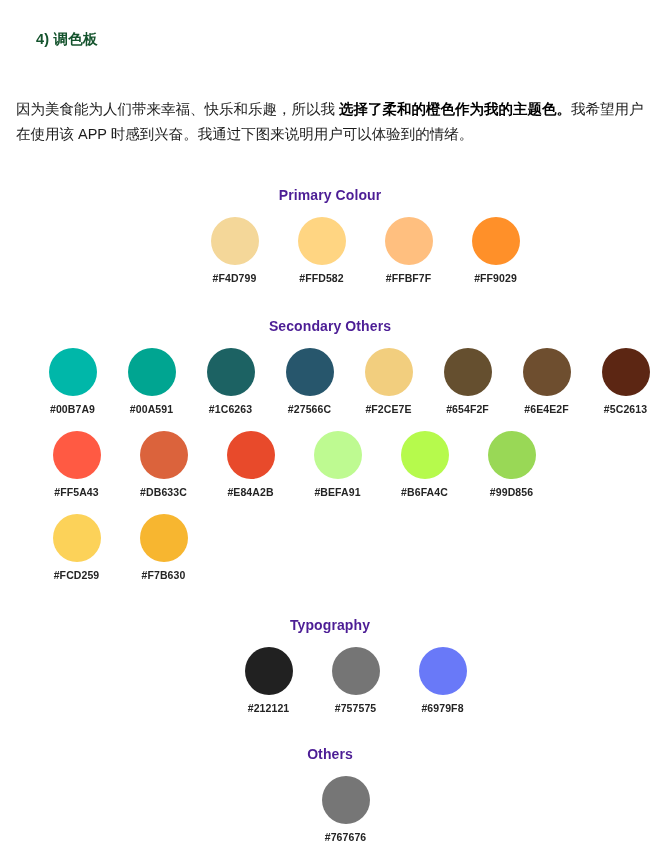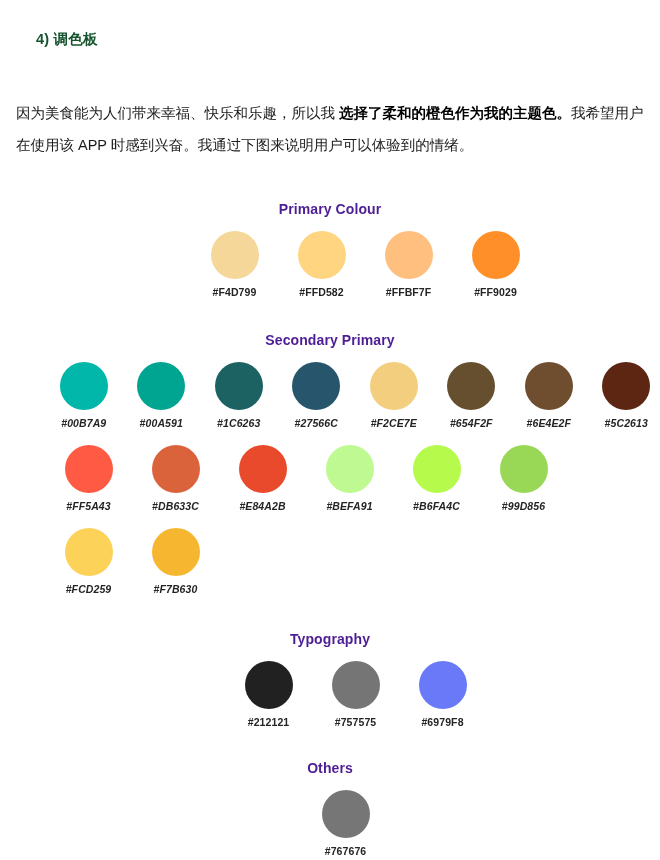--- a/index.html
+++ b/index.html
@@ -23,21 +23,21 @@
   .section-heading {
     font-size: 14.5px;
     font-weight: bold;
     color: #14532d;
     margin: 18px;
     padding: 12px 0 0 8px;
     letter-spacing: 0.2px;
   }
   .body-para {
     font-size: 14.5px;
-    line-height: 32px;
+    line-height: 25px;
     color: #1b1b1b;
     margin: 0;
     padding: 30px 6px 0 6px;
     text-align: left;
   }
   .body-para .strong {
     font-weight: bold;
     color: #000000;
   }
 
@@ -85,21 +85,21 @@
     white-space: nowrap;
   }
 
   
   .group-primary .group-title { margin-top: 0; }
   .group-primary .swatch-row { padding-left: 196px; }
   .group-primary .swatch { width: 77px; }
   .group-primary .swatch-row { margin-top: 14px; }
 
   .group-secondary .group-title { margin-top: 34px; }
-  .group-secondary .swatch-row { padding-left: 50px; margin-top: 14px; font-style: italic; }
+  .group-secondary .swatch-row { padding-left: 38px; margin-top: 14px; }
   .group-secondary .swatch-row + .swatch-row { margin-top: 16px; }
 
   .group-typography .group-title { margin-top: 36px; }
   .group-typography .swatch-row { padding-left: 230px; margin-top: 14px; }
 
   .group-others .group-title { margin-top: 32px; }
   .group-others .swatch-row { padding-left: 307px; margin-top: 14px; }
 </style>
 </head>
 <body>
@@ -125,21 +125,21 @@
           <span class="swatch-dot" style="background: rgb(255, 191, 127);"></span>
           <span class="swatch-label">#FFBF7F</span>
         </div>
         <div class="swatch">
           <span class="swatch-dot" style="background: rgb(255, 144, 41);"></span>
           <span class="swatch-label">#FF9029</span>
         </div>
       </div>
     </div>
     <div class="palette-group group-secondary">
-      <div class="group-title">Secondary Primary</div>
+      <div class="group-title">Secondary Others</div>
       <div class="swatch-row">
         <div class="swatch">
           <span class="swatch-dot" style="background: rgb(0, 183, 169);"></span>
           <span class="swatch-label">#00B7A9</span>
         </div>
         <div class="swatch">
           <span class="swatch-dot" style="background: rgb(0, 165, 145);"></span>
           <span class="swatch-label">#00A591</span>
         </div>
         <div class="swatch">

